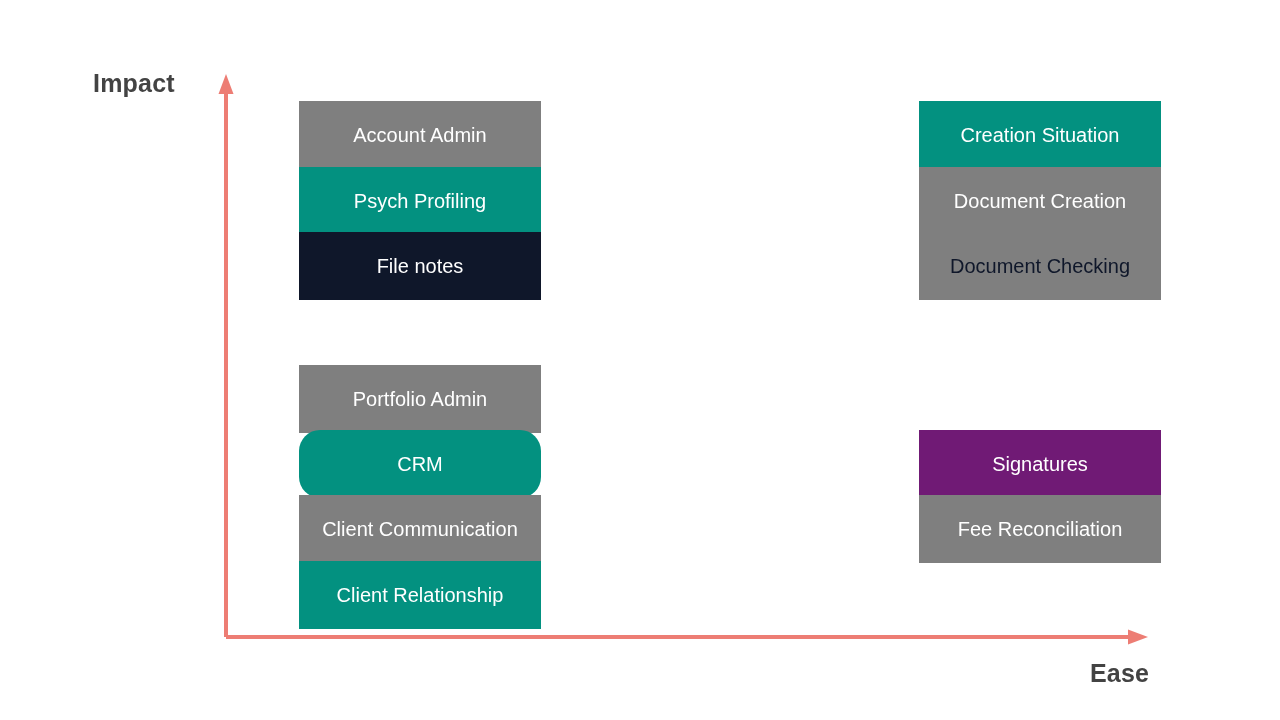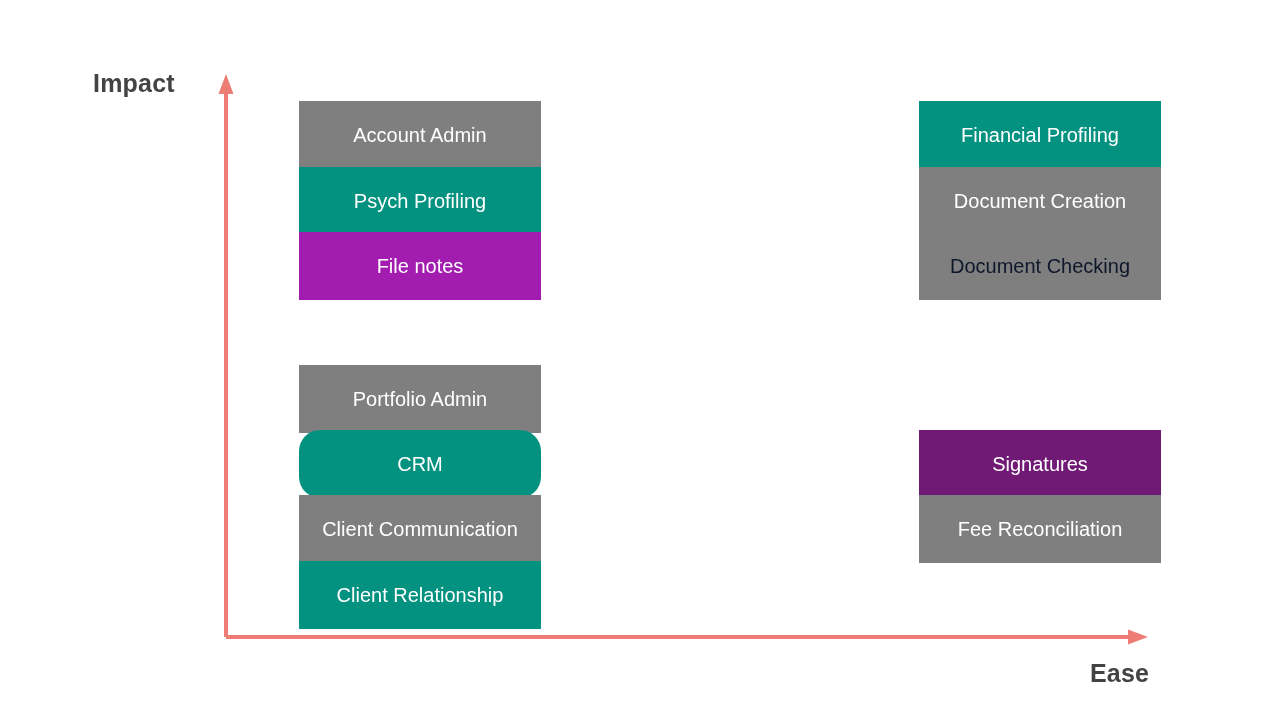--- a/index.html
+++ b/index.html
@@ -89,37 +89,37 @@
 
   <div class="axis-label" id="ease-label" style="color: rgb(67, 67, 67);">Ease</div>
 
   <div id="boxes-layer">
       <div class="task-box" style="left: 299px; top: 101px; background: rgb(127, 127, 127);">
         <span class="task-label" style="color: rgb(255, 255, 255);">Account Admin</span>
       </div>
       <div class="task-box" style="left: 299px; top: 167px; background: rgb(3, 145, 128);">
         <span class="task-label" style="color: rgb(255, 255, 255);">Psych Profiling</span>
       </div>
-      <div class="task-box" style="left: 299px; top: 232px; background: #a21caf;">
+      <div class="task-box" style="left: 299px; top: 232px; background: #0f172a;">
         <span class="task-label" style="color: rgb(255, 255, 255);">File notes</span>
       </div>
       <div class="task-box" style="left: 299px; top: 365px; background: rgb(127, 127, 127);">
         <span class="task-label" style="color: rgb(255, 255, 255);">Portfolio Admin</span>
       </div>
       <div class="task-box" style="left: 299px; top: 430px; background: rgb(3, 145, 128); border-radius: 21px;">
         <span class="task-label" style="color: rgb(255, 255, 255);">CRM</span>
       </div>
       <div class="task-box" style="left: 299px; top: 495px; background: rgb(127, 127, 127);">
         <span class="task-label" style="color: rgb(255, 255, 255);">Client Communication</span>
       </div>
       <div class="task-box" style="left: 299px; top: 561px; background: rgb(3, 145, 128); align-items: center;">
         <span class="task-label" style="color: rgb(255, 255, 255);">Client Relationship</span>
       </div>
       <div class="task-box" style="left: 919px; top: 101px; background: rgb(3, 145, 128);">
-        <span class="task-label" style="color: rgb(255, 255, 255);">Financial Profiling</span>
+        <span class="task-label" style="color: rgb(255, 255, 255);">Creation Situation</span>
       </div>
       <div class="task-box" style="left: 919px; top: 167px; background: rgb(127, 127, 127);">
         <span class="task-label" style="color: rgb(255, 255, 255);">Document Creation</span>
       </div>
       <div class="task-box" style="left: 919px; top: 232px; background: rgb(127, 127, 127);">
         <span class="task-label" style="color: #0f172a;">Document Checking</span>
       </div>
       <div class="task-box" style="left: 919px; top: 430px; background: #701a75;">
         <span class="task-label" style="color: rgb(255, 255, 255);">Signatures</span>
       </div>

